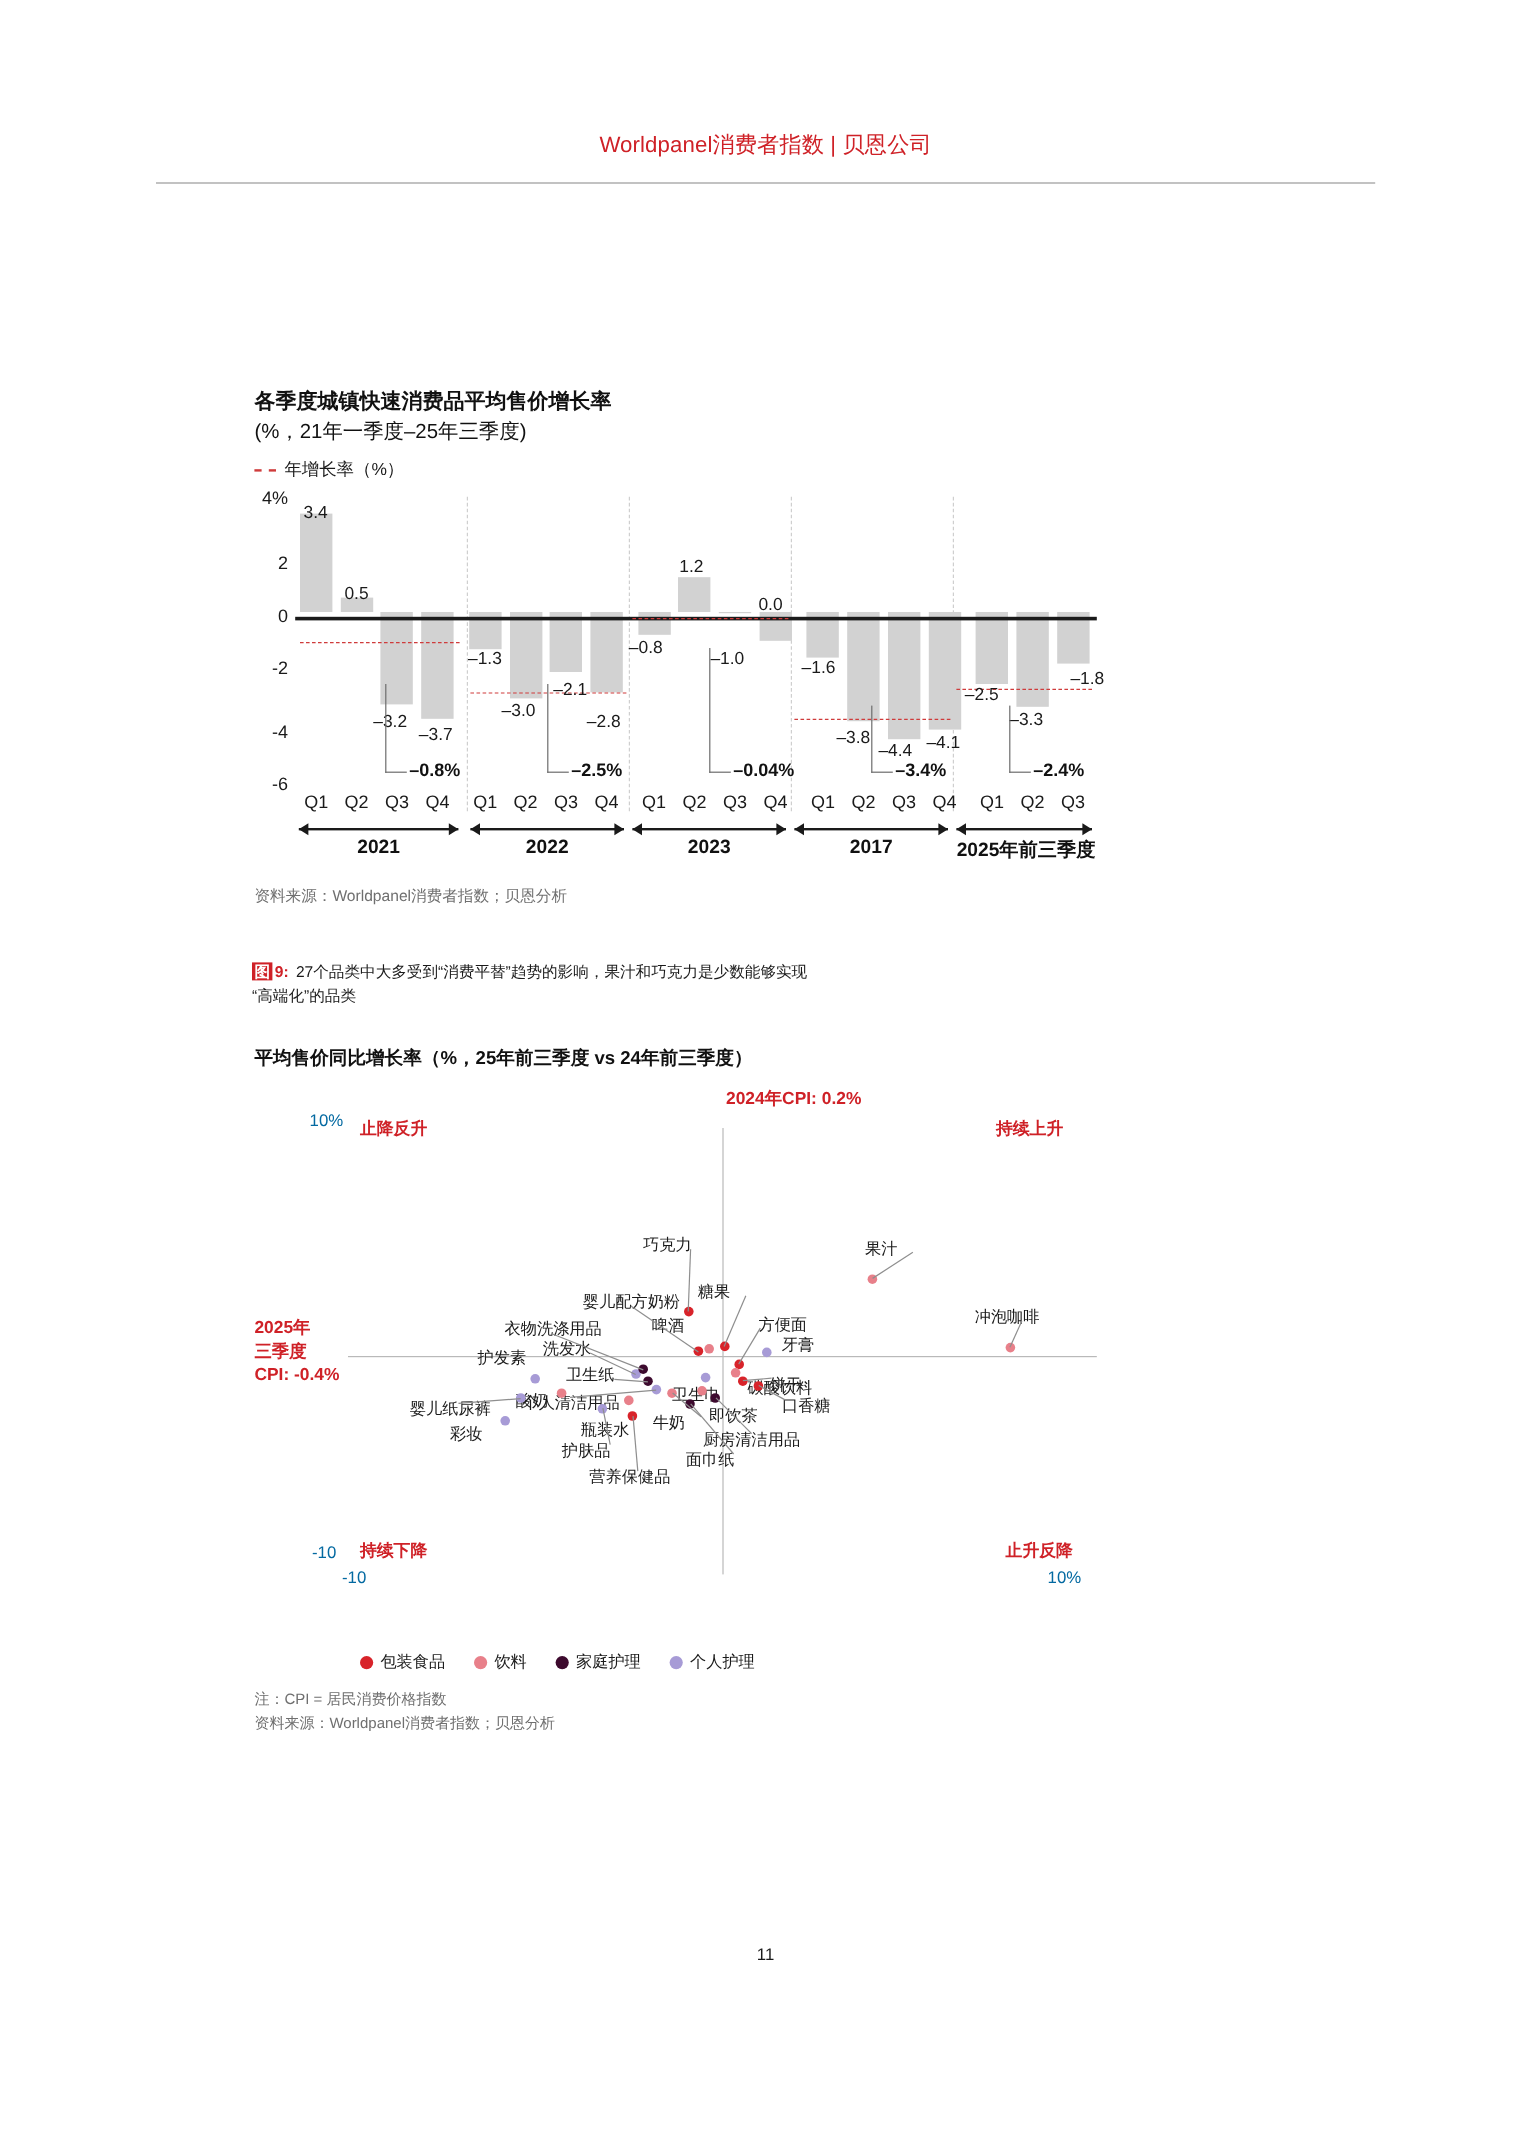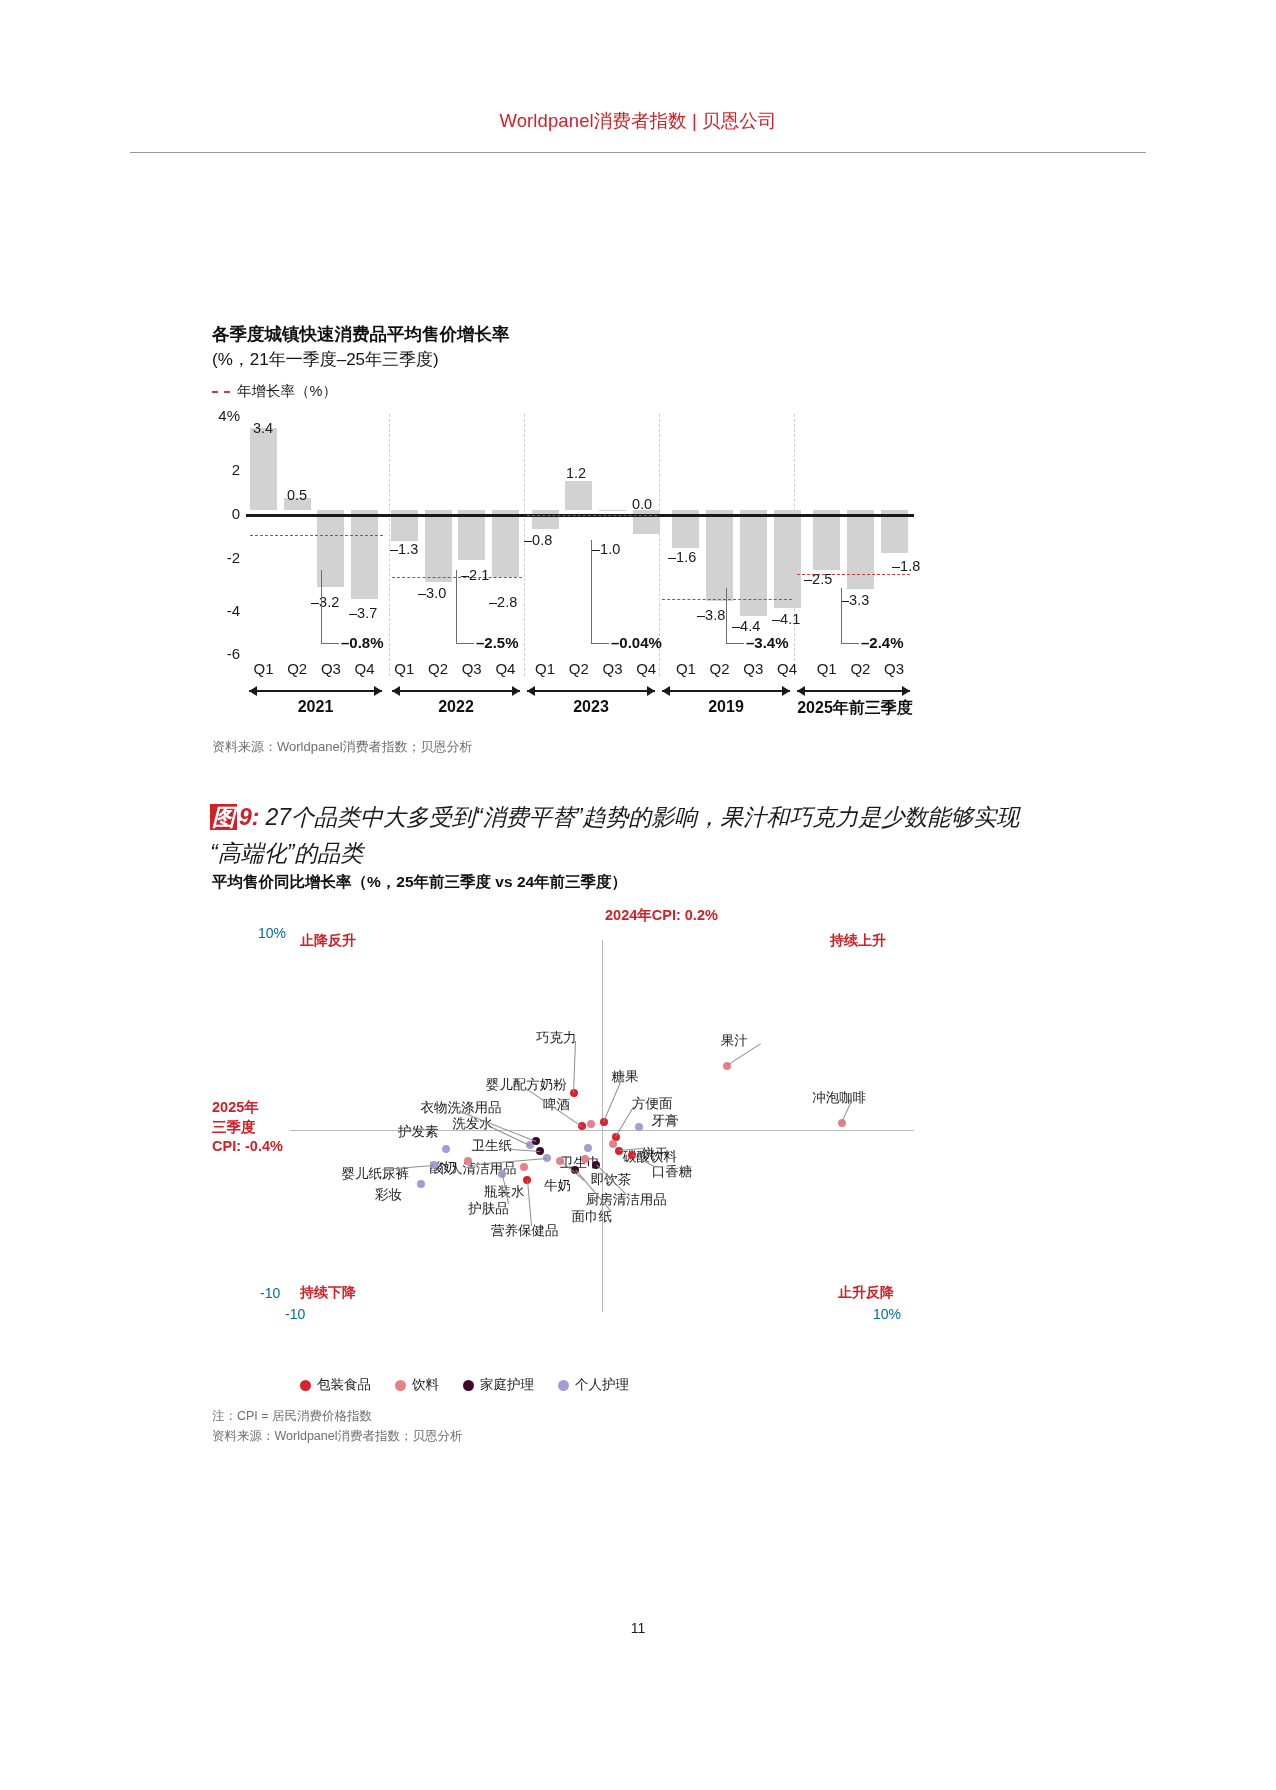--- a/index.html
+++ b/index.html
@@ -108,21 +108,21 @@
     position:absolute; font-size:16px; font-weight:700; color:#111;
     text-align:center;
   }
   .src {
     position:absolute; font-size:13px; color:#6f6f6f;
   }
 
   
   .fig9-title {
     position:absolute; left:210px; top:800px; width:900px;
-    font-size:23px; color:#1a1a1a; line-height:1.55;font-style:italic;
+    font-size:13px; color:#1a1a1a; line-height:1.55;
   }
   .chart9-h1 {
     position:absolute; left:212px; top:872px;
     font-size:15.5px; font-weight:700; color:#111;
   }
 
   .scatter {
     position:absolute; left:290px; top:940px;
     width:624px; height:372px;
   }
@@ -301,21 +301,21 @@
     <span class="line"></span>
     <span class="ar-r"></span>
   </div>
   <div class="yearlab" style="left:527px; top:698px; width:128px;">2023</div>
 
   <div class="yearband" style="left:662px; top:683px; width:128px;">
     <span class="ar-l"></span>
     <span class="line"></span>
     <span class="ar-r"></span>
   </div>
-  <div class="yearlab" style="left:662px; top:698px; width:128px;">2019</div>
+  <div class="yearlab" style="left:662px; top:698px; width:128px;">2017</div>
 
   <div class="yearband" style="left:797px; top:683px; width:113px;">
     <span class="ar-l"></span>
     <span class="line"></span>
     <span class="ar-r"></span>
   </div>
   <div class="yearlab" style="left:780px; top:698px; width:150px;">2025年前三季度</div>
 
   <div class="src" style="left:212px; top:738px;">资料来源：Worldpanel消费者指数；贝恩分析</div>
 
@@ -350,21 +350,21 @@
   <div class="dot" title="果汁" style="left: 436.8px; top: 126.48px; background: rgb(232, 128, 138);"></div>
       <div class="pt-label" style="left: 430.8px; top: 92.48px;">果汁</div>
       <div class="lead" style="left: 470.8px; top: 104.48px; width: 40.4969px; transform: rotate(2.56729rad);"></div>
       <div class="dot" title="巧克力" style="left: 283.92px; top: 152.52px; background: rgb(216, 35, 42);"></div>
       <div class="pt-label" style="left: 245.92px; top: 88.52px;">巧克力</div>
       <div class="lead" style="left: 285.92px; top: 100.52px; width: 52.0384px; transform: rotate(1.60924rad);"></div>
       <div class="dot" title="冲泡咖啡" style="left: 552.24px; top: 183.21px; background: rgb(232, 128, 138);"></div>
       <div class="pt-label" style="left: 522.24px; top: 149.21px;">冲泡咖啡</div>
       <div class="lead" style="left: 562.24px; top: 161.21px; width: 24.1661px; transform: rotate(1.99742rad);"></div>
       <div class="dot" title="糖果" style="left: 313.56px; top: 182.28px; background: rgb(216, 35, 42);"></div>
-      <div class="pt-label" style="left: 291.56px; top: 128.28px; margin-left: 30px;">糖果</div>
+      <div class="pt-label" style="left: 291.56px; top: 128.28px;">糖果</div>
       <div class="lead" style="left: 331.56px; top: 140.28px; width: 45.6946px; transform: rotate(1.97569rad);"></div>
       <div class="dot" title="啤酒" style="left: 301.08px; top: 184.14px; background: rgb(232, 128, 138);"></div>
       <div class="pt-label" style="left: 253.08px; top: 156.14px;">啤酒</div>
       <div class="dot" title="婴儿配方奶粉" style="left: 291.72px; top: 186px; background: rgb(216, 35, 42);"></div>
       <div class="pt-label" style="left: 195.72px; top: 136px;">婴儿配方奶粉</div>
       <div class="lead" style="left: 235.72px; top: 148px; width: 67.6757px; transform: rotate(0.596199rad);"></div>
       <div class="dot" title="方便面" style="left: 326.04px; top: 197.16px; background: rgb(216, 35, 42);"></div>
       <div class="pt-label" style="left: 342.04px; top: 155.16px;">方便面</div>
       <div class="lead" style="left: 344.04px; top: 167.16px; width: 34.9857px; transform: rotate(2.11122rad);"></div>
       <div class="dot" title="牙膏" style="left: 349.44px; top: 186.93px; background: rgb(167, 155, 214);"></div>

